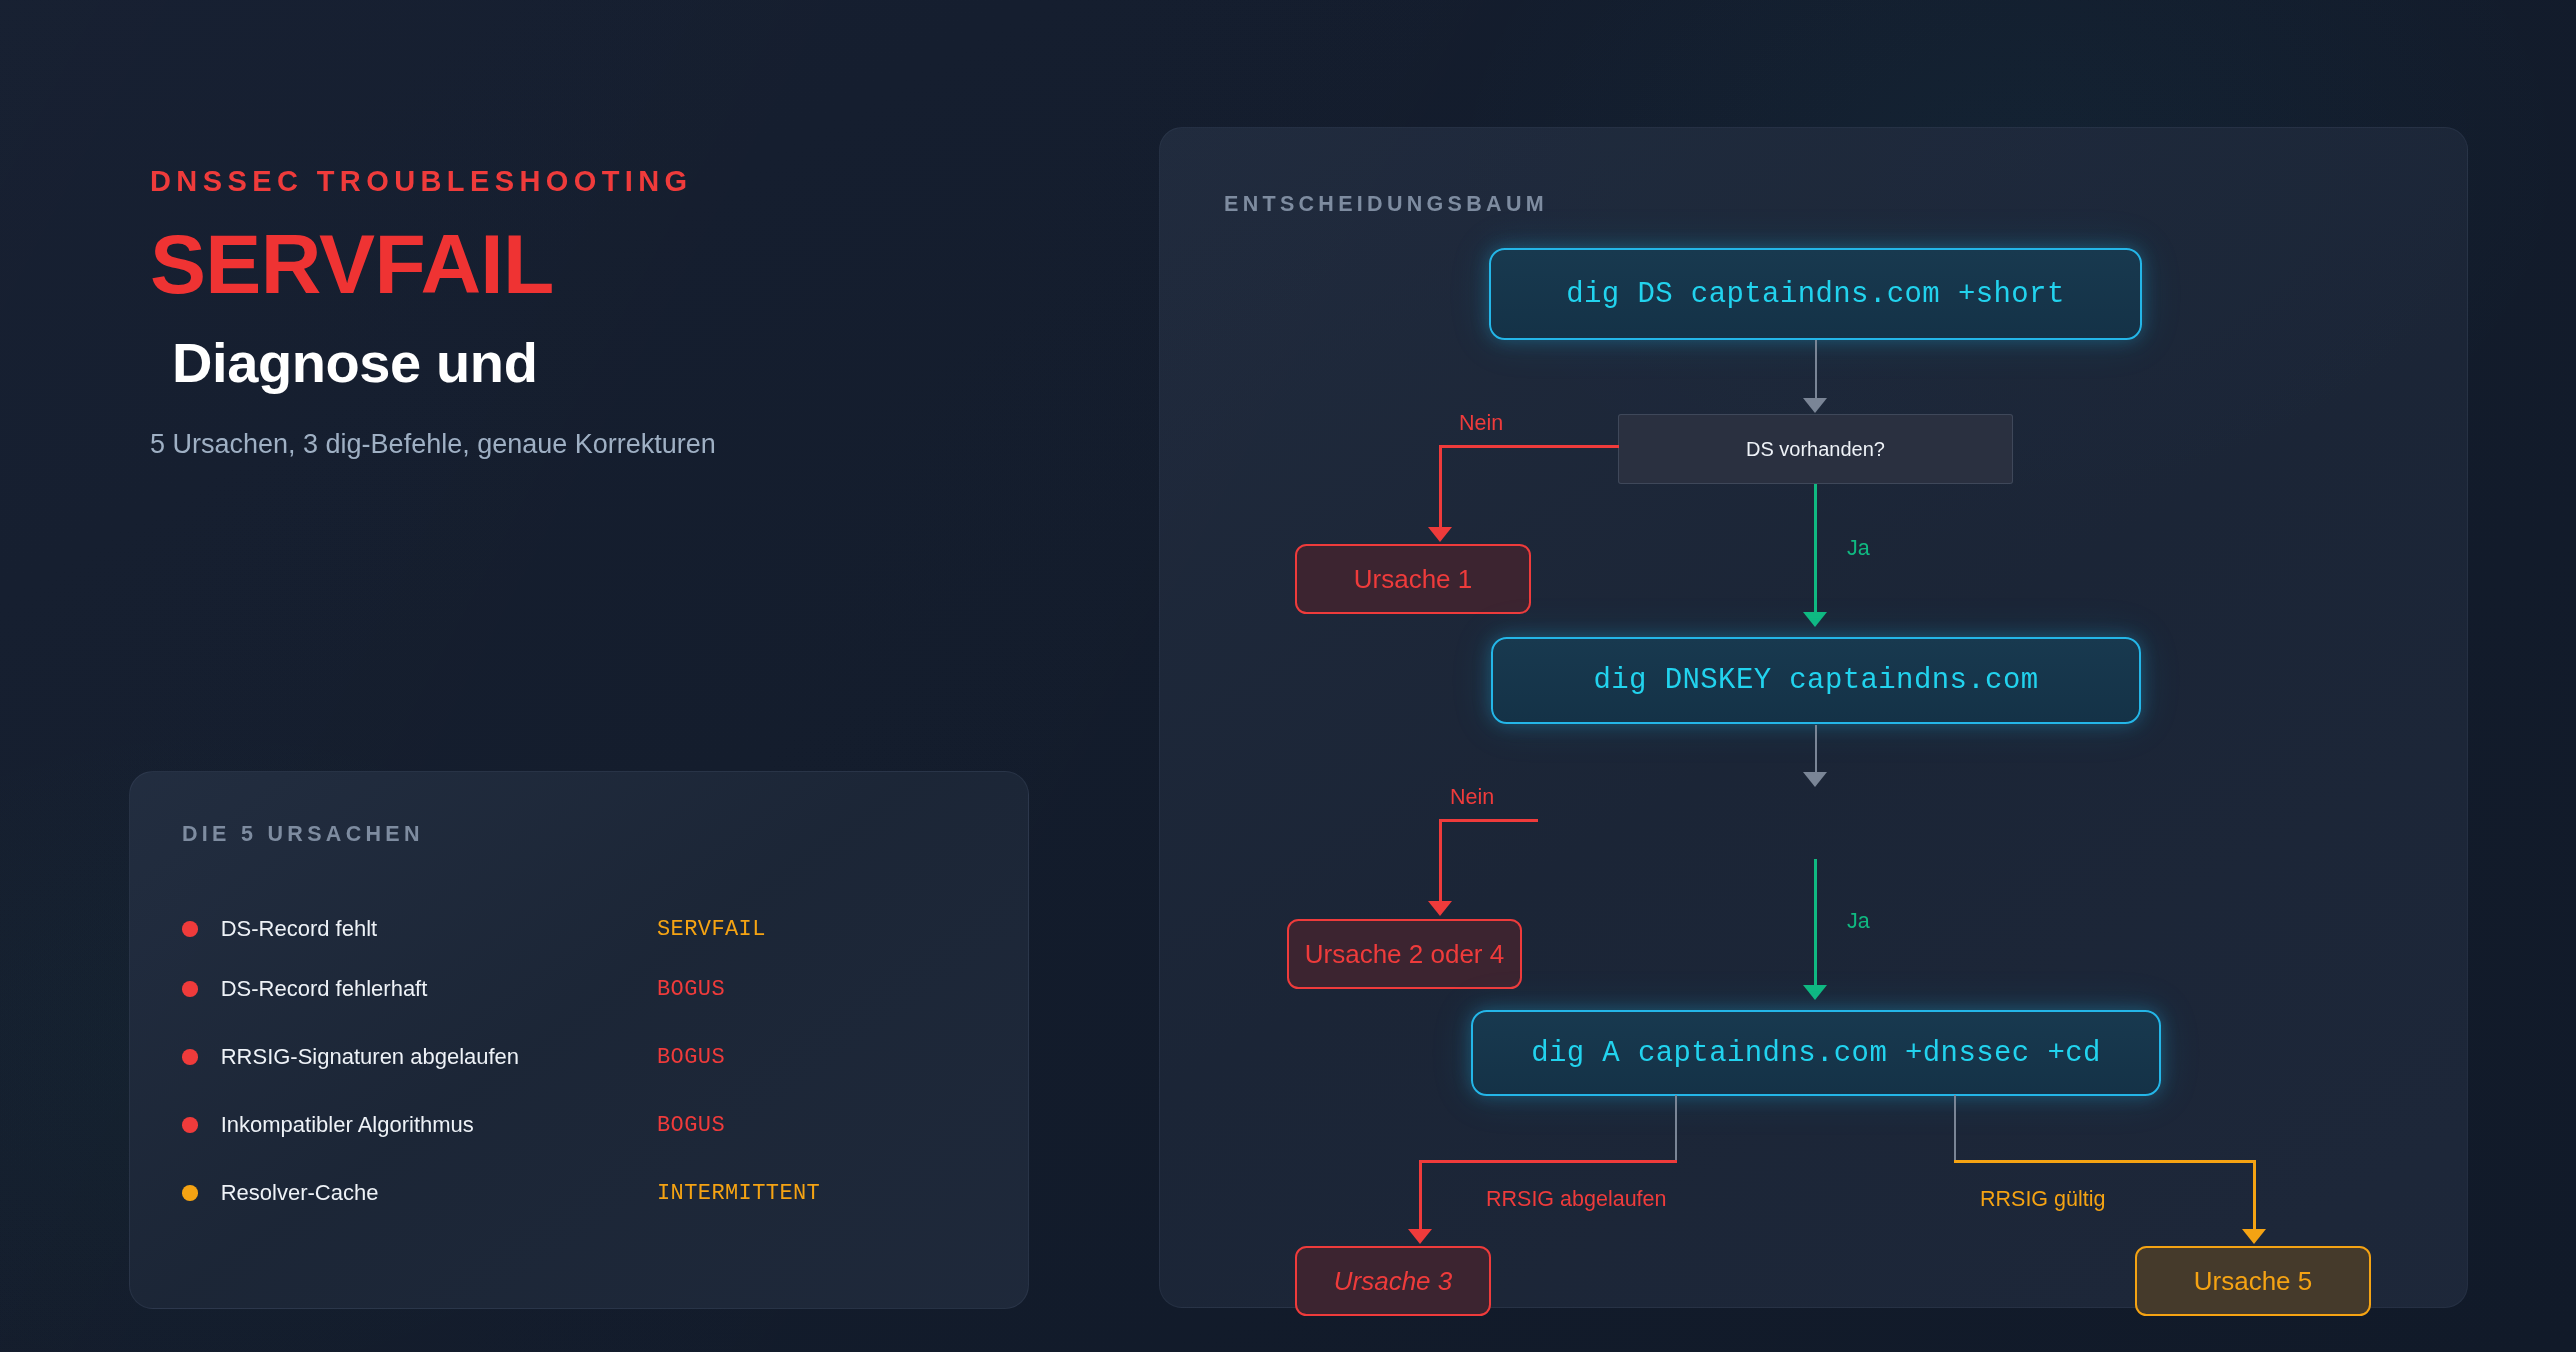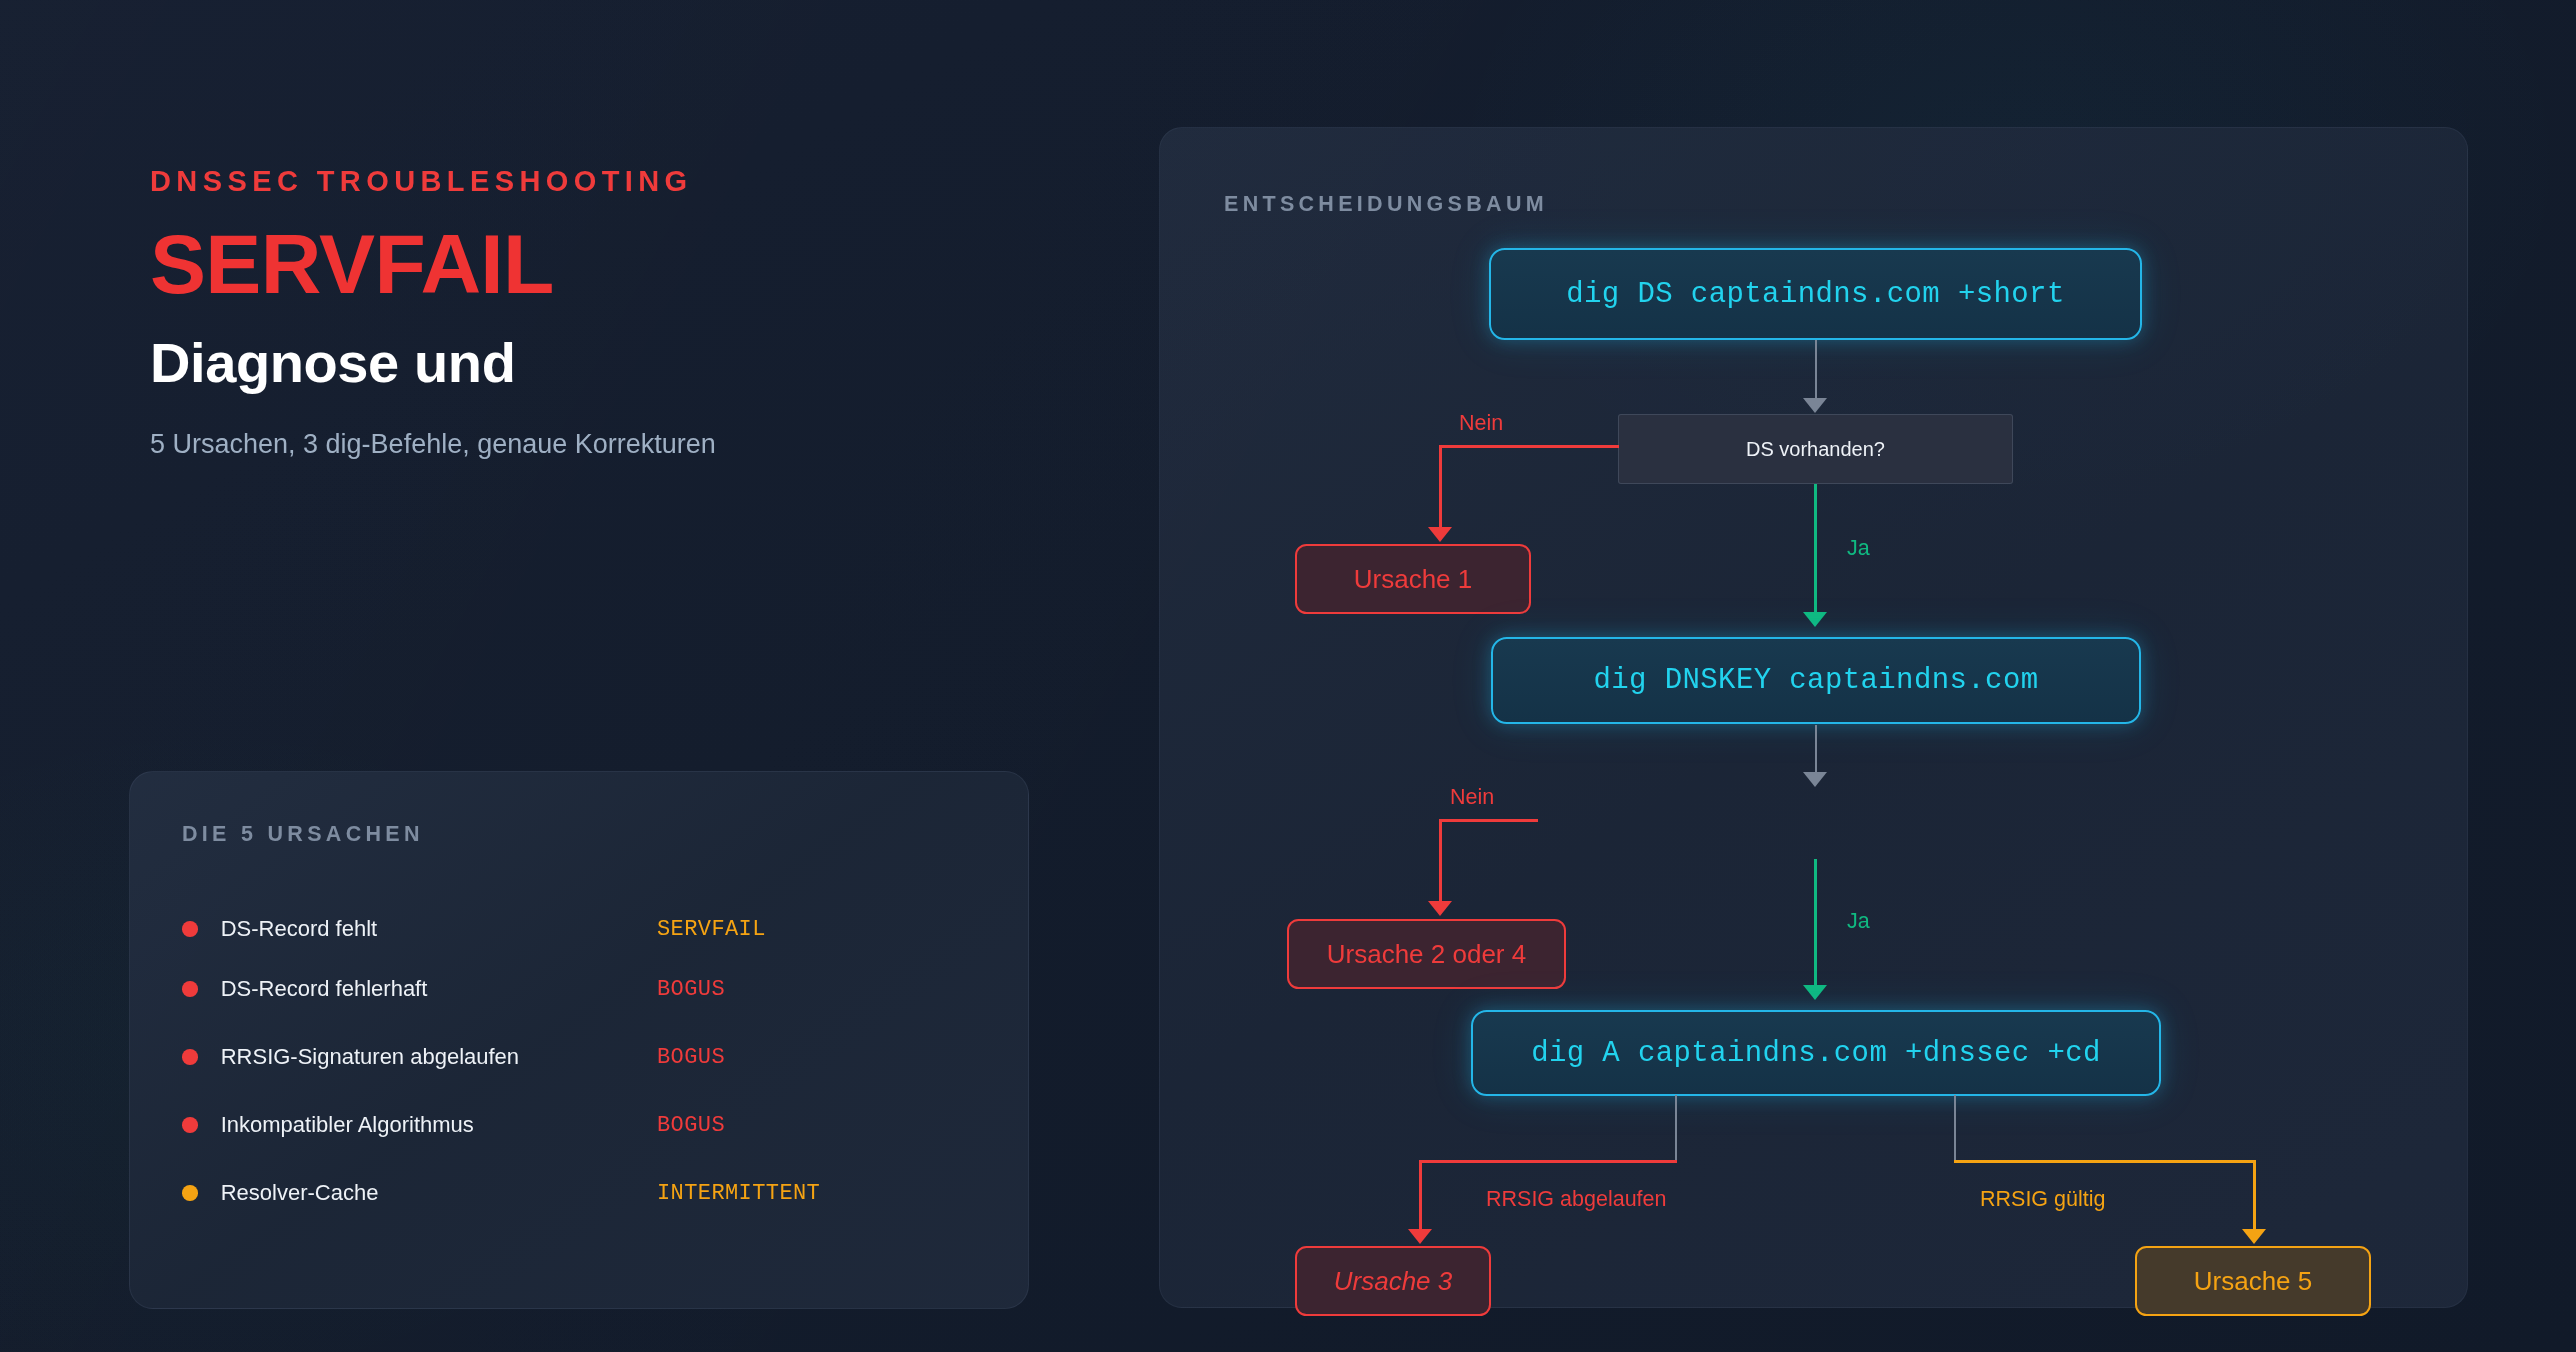--- a/index.html
+++ b/index.html
@@ -36,20 +36,21 @@
     margin-top:24px;
     color:#ef3333;
     font-size:84px; font-weight:800;
     letter-spacing:-0.7px; line-height:1.0;
   }
   .h2 {
     margin-top:26px;
     color:#ffffff;
     font-size:56px; font-weight:700; line-height:1.12;
     letter-spacing:-0.4px;
+    margin-left:22px;
   }
   .h2.accent { color:#0fa968; margin-top:10px; }
   .sub {
     margin-top:34px;
     color:#9fb0c4; font-size:27px; font-weight:400;
   }
 
   
   #causes-card {
     position:absolute; left:129px; top:771px;
@@ -217,21 +218,21 @@
 
     <div class="ln v" style="left:655px; top:597px; height:49px; background:#7a8596;"></div>
     <div class="arrow down" style="left:643px; top:644px; border-top:15.7px solid #7a8596;"></div>
 
 
     <div class="ln h thick" style="left:279px; top:691px; width:99px; background:#ef3b3b;"></div>
     <div class="ln v thick" style="left:279px; top:691px; height:84px; background:#ef3b3b;"></div>
     <div class="arrow down" style="left:268px; top:773px; border-top:15.7px solid #ef3b3b;"></div>
     <div class="edge-label" style="left:290px; top:657px; color:#ef3b3b;">Nein</div>
 
-    <div class="node outcome red" style="left:127px; top:791px; width:279px; height:70px;">
+    <div class="node outcome red" style="left:127px; top:791px; width:235px; height:70px;">
       <span>Ursache 2 oder 4</span>
     </div>
 
     <div class="ln v thick" style="left:654px; top:731px; height:129px; background:#10b981;"></div>
     <div class="arrow down" style="left:643px; top:857px; border-top:15.7px solid #10b981;"></div>
     <div class="edge-label" style="left:687px; top:781px; color:#10b981;">Ja</div>
 
     <div class="node cmd" style="left:311px; top:882px; width:690px; height:86px;">
       <span>dig A captaindns.com +dnssec +cd</span>
     </div>

